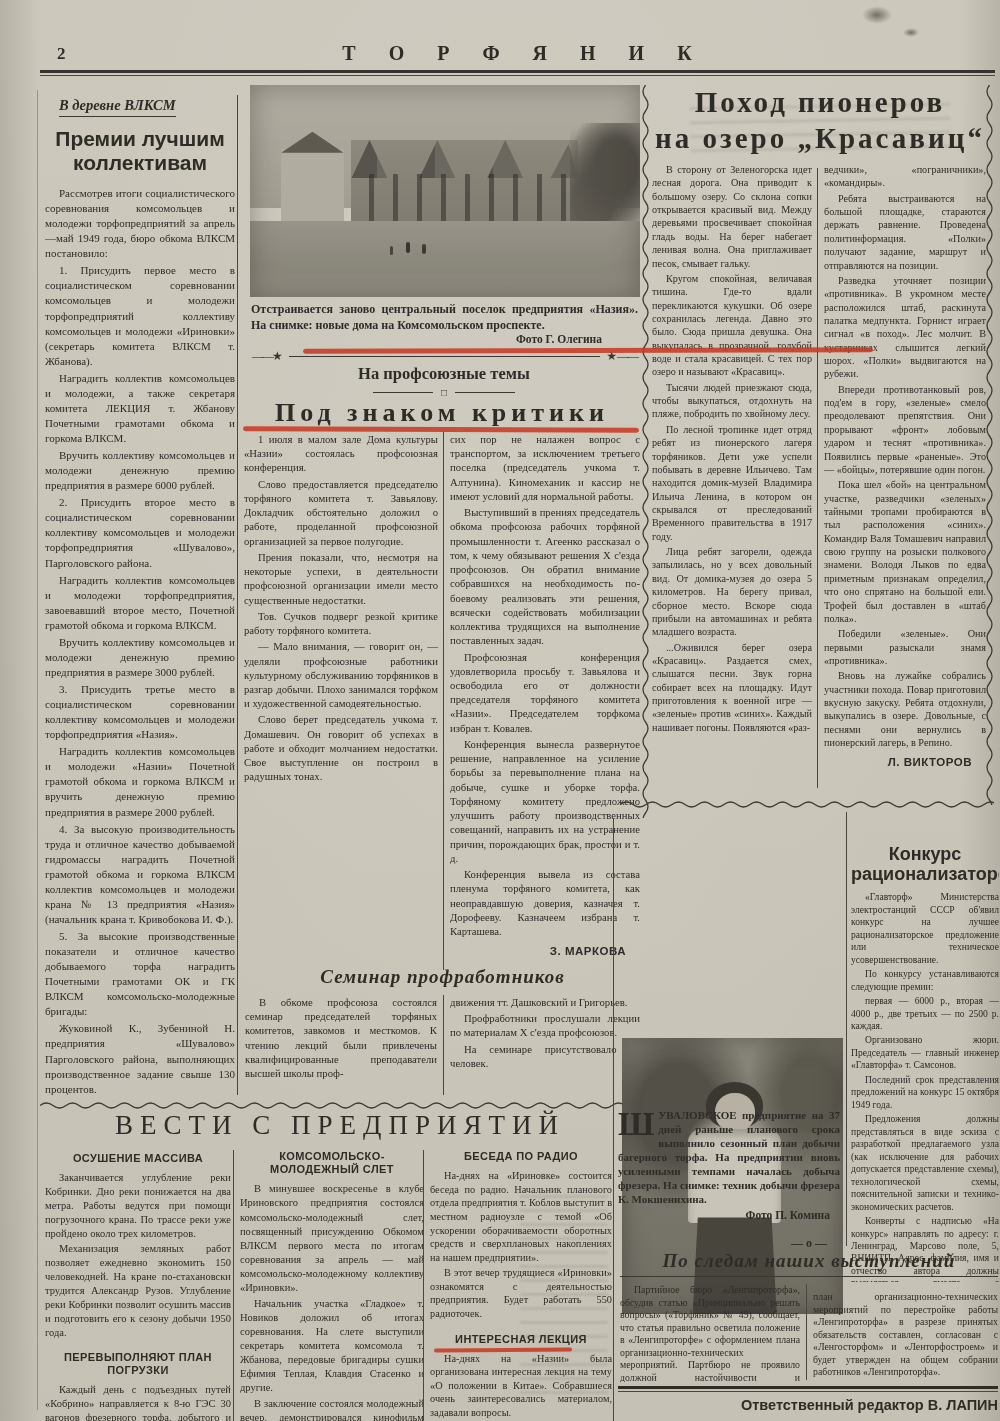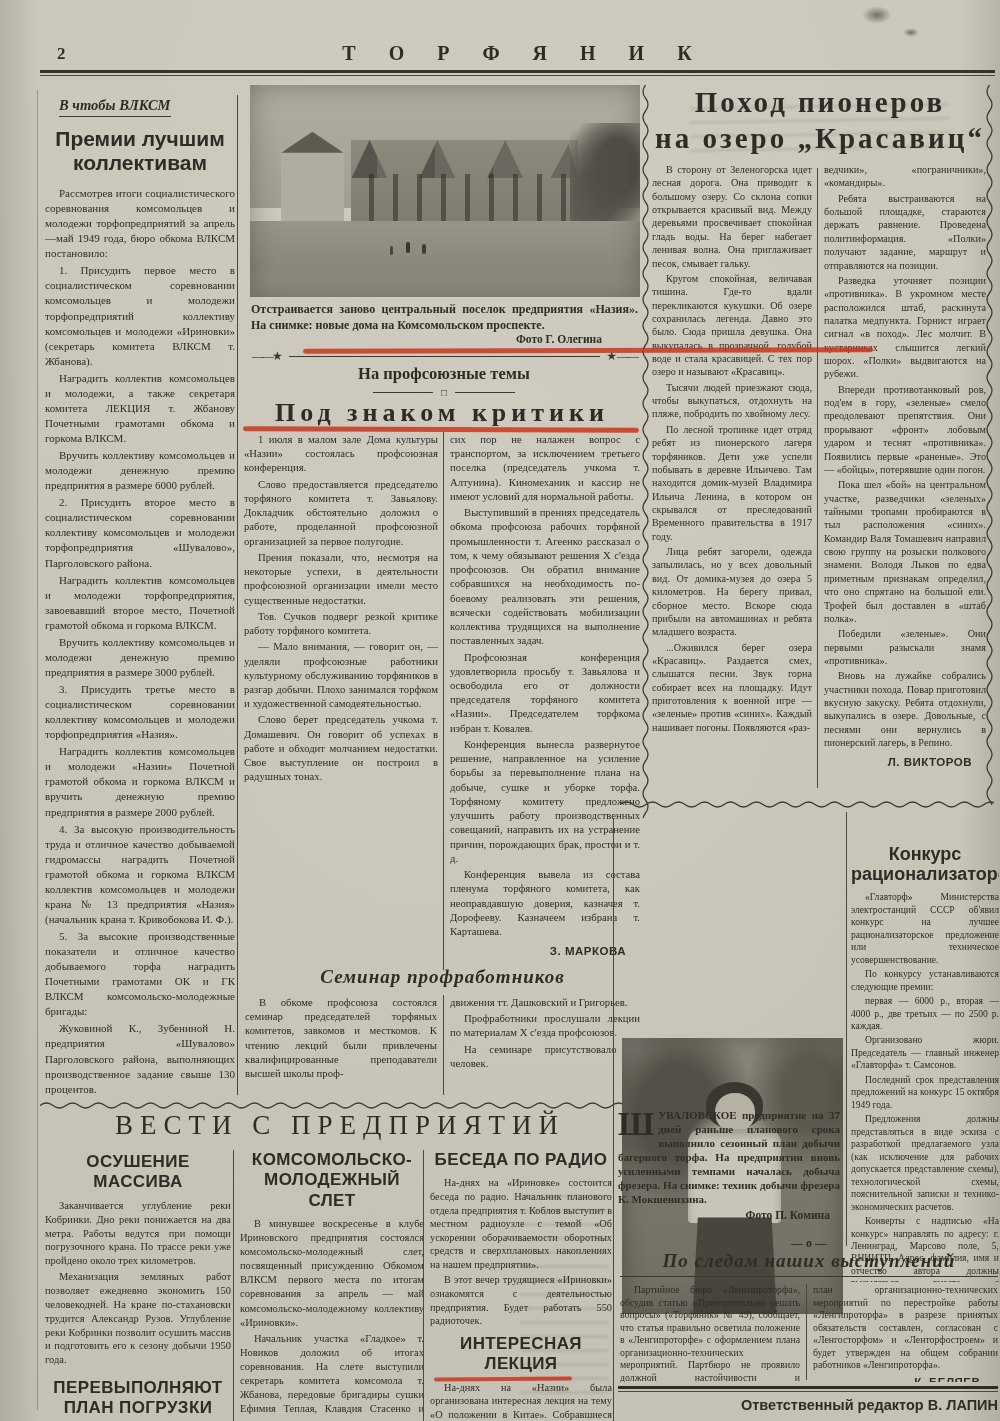--- a/index.html
+++ b/index.html
@@ -15,21 +15,21 @@
   .nofirst p:first-child{text-indent:0;}
   .pgnum{font-size:17px;font-weight:bold;}
   .masthead{font-size:20px;font-weight:bold;letter-spacing:14px;text-align:center;font-family:"Liberation Serif",serif;}
   .rule{background:#4a473f;}
   .kicker{font-style:italic;font-weight:bold;font-size:14.5px;display:inline-block;border-bottom:1.2px solid #3c3a33;padding-bottom:2px;}
   .headline-sans{font-family:"Liberation Sans",sans-serif;font-weight:bold;text-align:center;line-height:1.12;}
   .headline-serif{font-weight:bold;text-align:center;}
   .caption{font-weight:bold;font-size:12px;text-align:justify;line-height:1.3;}
   .credit{font-weight:bold;font-size:11.5px;text-align:right;}
   .sig{font-family:"Liberation Sans",sans-serif;font-weight:bold;font-size:11.5px;text-align:right;letter-spacing:.5px;margin-top:5px;padding-right:14px;}
-  .subhead{font-family:"Liberation Sans",sans-serif;font-weight:bold;font-size:17px;text-align:center;line-height:1.2;margin:0 0 6px 0;letter-spacing:.4px;}
+  .subhead{font-family:"Liberation Sans",sans-serif;font-weight:bold;font-size:11px;text-align:center;line-height:1.2;margin:0 0 6px 0;letter-spacing:.4px;}
   .star-div{display:flex;align-items:center;font-size:12px;color:#3a382f;}
   .star-div .ln{flex:1;height:1.5px;background:#3a382f;margin:0 6px;}
   .box-div{display:flex;align-items:center;justify-content:center;font-size:10px;color:#3a382f;gap:8px;}
   .box-div .ln{width:60px;height:1px;background:#3a382f;}
   .redline{position:absolute;background:#c8371f;opacity:.85;border-radius:3px;z-index:40;}
   .photo{overflow:hidden;position:relative;filter:contrast(.95);}
   .dropcap{float:left;font-size:33px;line-height:.85;font-weight:bold;margin:2px 4px 0 0;}
   .ghost{position:absolute;opacity:.13;filter:blur(1.2px);pointer-events:none;
     background:repeating-linear-gradient(180deg, transparent 0 5px, rgba(70,67,58,.9) 5px 8px, transparent 8px 14px);}
   .smudge{position:absolute;background:radial-gradient(ellipse, rgba(40,38,32,.55), transparent 70%);}
@@ -44,21 +44,21 @@
   <div class="abs masthead" style="left:309px;top:42px;width:430px;">Т О Р Ф Я Н И К</div>
   <div class="abs" style="left:40px;top:70px;width:955px;height:2.5px;background:#35332c;"></div>
   <div class="abs" style="left:40px;top:75px;width:955px;height:1px;background:#4a473f;"></div>
   <div class="smudge" style="left:862px;top:6px;width:30px;height:18px;"></div>
   <div class="smudge" style="left:903px;top:28px;width:16px;height:9px;"></div>
 
   <div class="abs" style="left:37px;top:90px;width:1px;height:1320px;background:rgba(60,57,48,.35);"></div>
 
   <div class="abs" style="left:45px;top:96px;width:190px;height:1000px;overflow:hidden;">
     <div style="margin-left:14px;">
-      <span class="kicker">В чтобы ВЛКСМ</span>
+      <span class="kicker">В деревне ВЛКСМ</span>
     </div>
     <div class="headline-sans" style="font-size:21px;margin:10px 0 12px 0;">Премии лучшим коллективам</div>
     <div class="body-text" style="font-size:11px;line-height:1.37;">
         <p>Рассмотрев итоги социалистического соревнования комсомольцев и молодежи торфопредприятий за апрель—май 1949 года, бюро обкома ВЛКСМ постановило:</p>
         <p>1. Присудить первое место в социалистическом соревновании комсомольцев и молодежи торфопредприятий коллективу комсомольцев и молодежи «Ириновки» (секретарь комитета ВЛКСМ т. Жбанова).</p>
         <p>Наградить коллектив комсомольцев и молодежи, а также секретаря комитета ЛЕКЦИЯ т. Жбанову Почетными грамотами обкома и горкома ВЛКСМ.</p>
         <p>Вручить коллективу комсомольцев и молодежи денежную премию предприятия в размере 6000 рублей.</p>
         <p>2. Присудить второе место в социалистическом соревновании коллективу комсомольцев и молодежи торфопредприятия «Шувалово», Парголовского района.</p>
         <p>Наградить коллектив комсомольцев и молодежи торфопредприятия, завоевавший второе место, Почетной грамотой обкома и горкома ВЛКСМ.</p>
         <p>Вручить коллективу комсомольцев и молодежи денежную премию предприятия в размере 3000 рублей.</p>
@@ -167,21 +167,21 @@
       </div>
   </div>
   <div class="abs rule" style="left:423px;top:1150px;width:1px;height:271px;"></div>
 
   <div class="abs" style="left:430px;top:1150px;width:182px;height:271px;overflow:hidden;">
     <div class="subhead">БЕСЕДА ПО РАДИО</div>
     <div class="body-text" style="font-size:10.3px;line-height:1.32;">
         <p>На-днях на «Ириновке» состоится беседа по радио. Начальник планового отдела предприятия т. Коблов выступит в местном радиоузле с темой «Об ускорении оборачиваемости оборотных средств и сверхплановых накоплениях на нашем предприятии».</p>
         <p>В этот вечер трудящиеся «Ириновки» ознакомятся с деятельностью предприятия. Будет работать 550 радиоточек.</p>
       </div>
-    <div class="subhead" style="margin-top:4px;position:relative;text-align:center;">
+    <div class="subhead" style="margin-top:10px;position:relative;text-align:center;">
       <span>ИНТЕРЕСНАЯ ЛЕКЦИЯ</span>
       <span class="redline" style="left:4px;bottom:-6px;width:138px;height:4px;transform:rotate(-.4deg);"></span>
     </div>
     <div class="body-text" style="font-size:10.3px;line-height:1.32;margin-top:6px;">
         <p>На-днях на «Назии» была организована интересная лекция на тему «О положении в Китае». Собравшиеся очень заинтересовались материалом, задавали вопросы.</p>
       </div>
   </div>
 
   <div class="ghost" style="left:520px;top:1190px;width:88px;height:215px;"></div>
   <div class="ghost" style="left:690px;top:100px;width:260px;height:50px;transform:rotate(-1deg);"></div>
@@ -264,21 +264,21 @@
   </div>
 
   <div class="abs" style="left:620px;top:1236px;width:378px;text-align:center;font-size:12px;font-weight:bold;">— о —</div>
 
   <div class="abs headline-serif" style="left:620px;top:1250px;width:378px;font-size:19px;font-style:italic;letter-spacing:1px;border-bottom:1.5px solid #3a382f;padding-bottom:4px;">По следам наших выступлений</div>
   <div class="abs body-text" style="left:620px;top:1284px;width:180px;height:98px;font-size:9.8px;line-height:1.28;">
       <p>Партийное бюро «Ленгипроторфа», обсудив статью «Принципиально решать вопросы» («Торфяник» № 49), сообщает, что статья правильно осветила положение в «Ленгипроторфе» с оформлением плана организационно-технических мероприятий. Партбюро не проявило должной настойчивости и принципиальности.</p>
     </div>
   <div class="abs rule" style="left:806px;top:1284px;width:1px;height:96px;"></div>
   <div class="abs" style="left:813px;top:1284px;width:185px;height:98px;overflow:hidden;">
-    <div class="body-text nofirst" style="font-size:9.8px;line-height:1.28;">
+    <div class="body-text nofirst" style="font-size:9.8px;line-height:1.28;margin-top:7px;">
         <p>план организационно-технических мероприятий по перестройке работы «Ленгипроторфа» в разрезе принятых обязательств составлен, согласован с «Ленгосторфом» и «Ленторфостроем» и будет утвержден на общем собрании работников «Ленгипроторфа».</p>
       </div>
     <div class="sig" style="margin-top:2px;">К. БЕЛЯЕВ,</div>
 
   </div>
 
   <div class="abs" style="left:618px;top:1386px;width:380px;height:3px;background:#2e2c26;"></div>
   <div class="abs" style="left:618px;top:1391px;width:380px;height:1px;background:#4a473f;"></div>
   <div class="abs" style="left:620px;top:1397px;width:378px;text-align:right;font-family:'Liberation Sans',sans-serif;font-weight:bold;font-size:14.5px;">Ответственный редактор  В. ЛАПИН</div>
 

